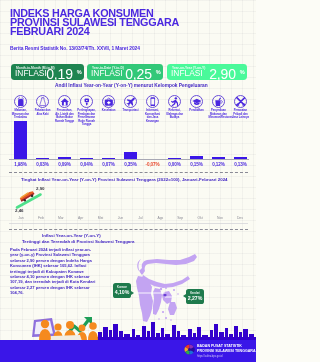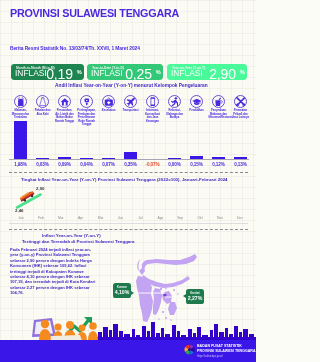--- a/index.html
+++ b/index.html
@@ -92,21 +92,23 @@
         font-weight:bold;line-height:4.3px;}
   #furl{position:absolute;left:197px;bottom:4px;font-size:2.6px;color:#cfc9f5;}
 </style>
 </head>
 <body>
 
 <div id="page">
   <div id="grid"></div>
 
   <div class="abs" id="title">
+    <div>INDEKS HARGA KONSUMEN</div>
     <div>PROVINSI SULAWESI TENGGARA</div>
+    <div>FEBRUARI 2024</div>
   </div>
   <div class="abs" id="subtitle">Berita Resmi Statistik No. 13/03/74/Th. XXVII, 1 Maret 2024</div>
 
   <div id="badges-row">
       <div class="badge" style="left: 11px; width: 73px; background: rgb(30, 132, 80);">
         <div class="bg-cap">Month-to-Month (M-to-M)</div>
         <div class="bg-word">INFLASI</div>
         <div class="bg-val" style="right: 11px;">0,19</div>
         <div class="bg-pct" style="right: 2.2px;">%</div>
       </div>

